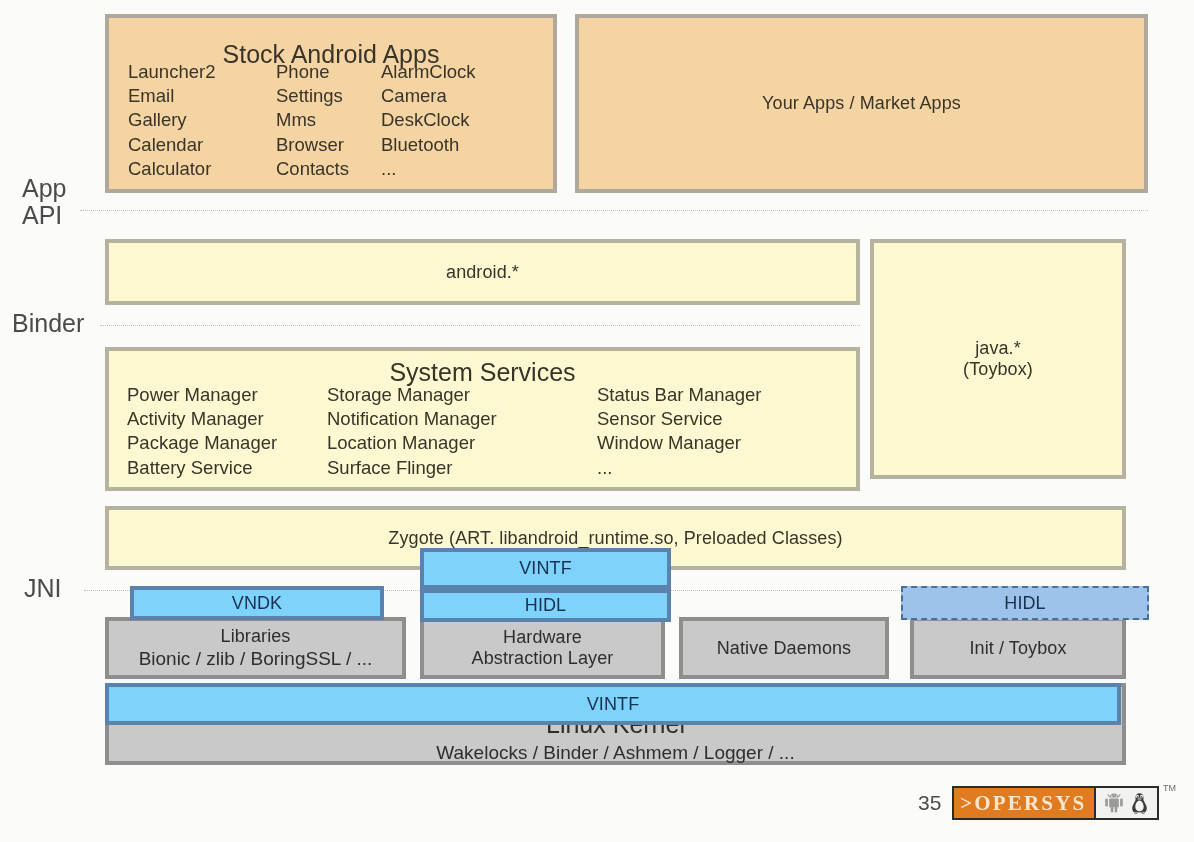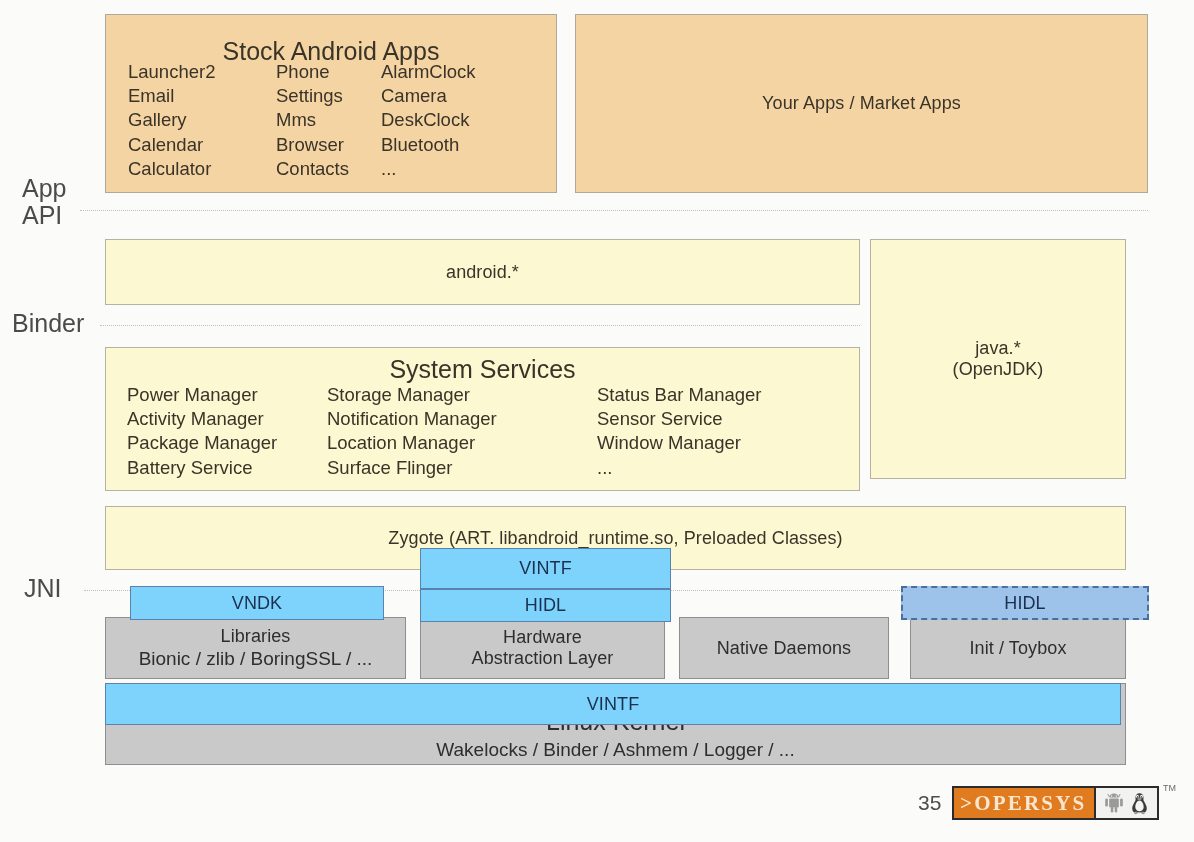--- a/index.html
+++ b/index.html
@@ -18,21 +18,21 @@
     width: 1194px;
     height: 842px;
     background: #fbfbfa;
     overflow: hidden;
   }
 
   
   .box {
     position: absolute;
     box-sizing: border-box;
-    border: 1px solid #3b82f6;
+    border: 4px solid #3b82f6;
     display: flex;
     flex-direction: column;
     align-items: center;
     justify-content: center;
     color: #3a3428;
     text-align: center;
     line-height: 1.15;
   }
   .orange   { background: #f5d4a4; border-color: #b0a89a; }
   .cream    { background: #fbf8d2; border-color: #b5b29f; }
@@ -177,21 +177,21 @@
   <div class="box orange" style="left:575px; top:14px; width:573px; height:179px;">
     <div class="box-title">Your Apps / Market Apps</div>
   </div>
 
   <div class="box cream" style="left:105px; top:239px; width:755px; height:66px;">
     <div class="box-title">android.*</div>
   </div>
 
   <div class="box cream" style="left:870px; top:239px; width:256px; height:240px;">
     <div class="box-title">java.*</div>
-    <div class="box-title">(OpenJDK)</div>
+    <div class="box-title">(Toybox)</div>
   </div>
 
   <div class="box cream" style="left:105px; top:347px; width:755px; height:144px;">
     <div class="hdr" style="top:7px;">System Services</div>
   </div>
   <div class="colgrid" style="left:127px; top:383px; width:720px; grid-template-columns:200px 270px auto;">
     <div class="cell">Power Manager</div>
     <div class="cell">Storage Manager</div>
     <div class="cell">Status Bar Manager</div>
     <div class="cell">Activity Manager</div>

